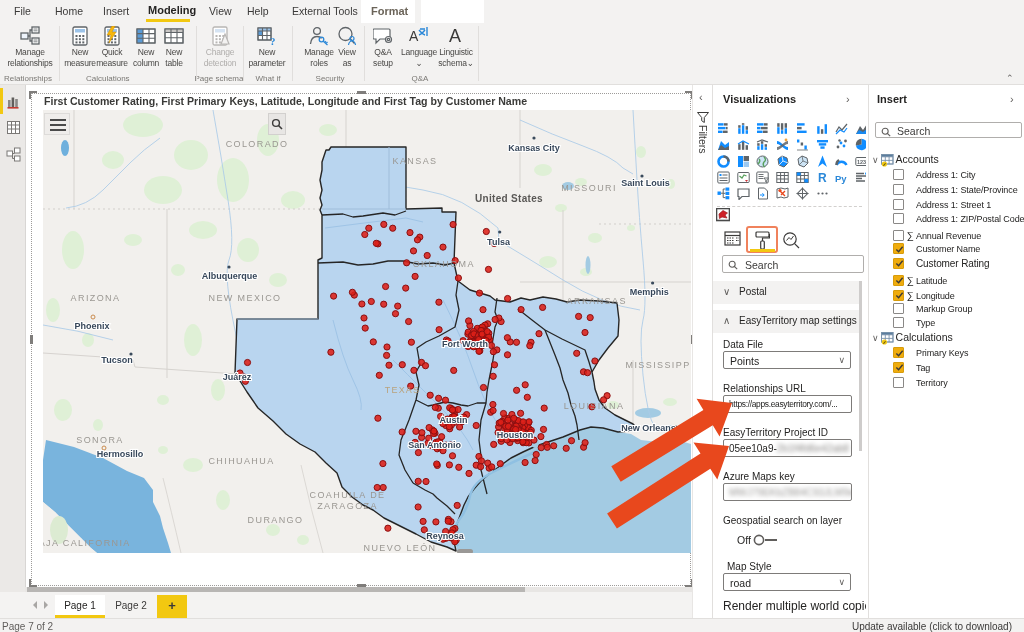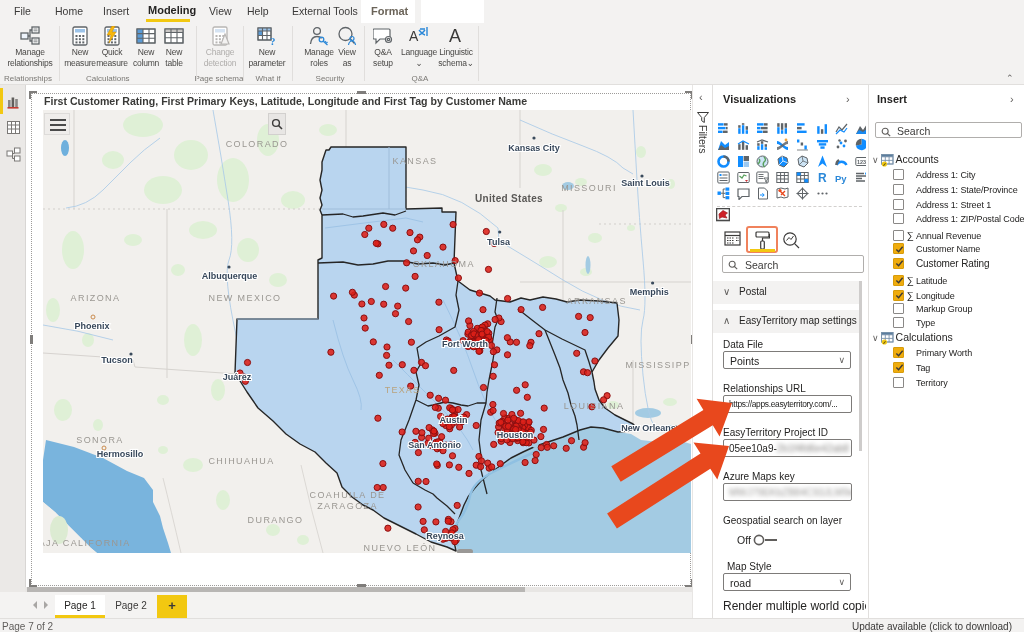--- a/index.html
+++ b/index.html
@@ -1091,21 +1091,21 @@
             <rect x="0.5" y="0.5" width="11.5" height="9.5"></rect>
             <rect x="0.5" y="0.5" width="11.5" height="2.3" fill="#5b7e9e" stroke="none"></rect>
             <path d="M0.5,2.8 h11.5 M0.5,6.4 h11.5 M4.3,2.8 v7.2 M8.1,2.8 v7.2" fill="none"></path>
             <rect x="0.5" y="0.5" width="11.5" height="9.5" fill="none"></rect>
           </g>
           <circle cx="3.4" cy="10" r="2.6" fill="#f2c811"></circle>
           <path d="M2.3,11 l1.9,-2.1 0.8,0.7 -1.9,2.1 -1.1,0.3 Z" fill="#6b5d11"></path>
         </svg></span><span style="font-size:10.5px;color:#252423;vertical-align:2px;margin-left:2px">Calculations</span></div>
     <div class="abs" style="left:24px;top:259.05px;width:133px;height:15px;white-space:nowrap"><span style="display:inline-block;width:11px;height:11px;background:#efac0e;border:1px solid #d89c0a;border-radius:1px;position:relative"><svg width="9" height="9" viewBox="0 0 10 10" style="position:absolute;left:0.5px;top:0.5px">
           <path d="M1.5,5 L4,7.5 L8.5,2" stroke="#3b3a39" stroke-width="1.6" fill="none"></path>
-        </svg></span><span style="display:inline-block;width:12px;text-align:center;vertical-align:2px"></span><span style="font-size:9px;color:#252423;vertical-align:2px;letter-spacing:-0.1px">Primary Worth</span></div>
+        </svg></span><span style="display:inline-block;width:12px;text-align:center;vertical-align:2px"></span><span style="font-size:9px;color:#252423;vertical-align:2px;letter-spacing:-0.1px">Primary Keys</span></div>
     <div class="abs" style="left:24px;top:273.9px;width:133px;height:15px;white-space:nowrap"><span style="display:inline-block;width:11px;height:11px;background:#efac0e;border:1px solid #d89c0a;border-radius:1px;position:relative"><svg width="9" height="9" viewBox="0 0 10 10" style="position:absolute;left:0.5px;top:0.5px">
           <path d="M1.5,5 L4,7.5 L8.5,2" stroke="#3b3a39" stroke-width="1.6" fill="none"></path>
         </svg></span><span style="display:inline-block;width:12px;text-align:center;vertical-align:2px"></span><span style="font-size:9px;color:#252423;vertical-align:2px;letter-spacing:-0.1px">Tag</span></div>
     <div class="abs" style="left:24px;top:288.75px;width:133px;height:15px;white-space:nowrap"><span style="display:inline-block;width:11px;height:11px;background:#fff;border:1px solid #8a8886;border-radius:1px"></span><span style="display:inline-block;width:12px;text-align:center;vertical-align:2px"></span><span style="font-size:9px;color:#252423;vertical-align:2px;letter-spacing:-0.1px">Territory</span></div>
   </div>
 <div class="abs" style="left:0;top:592px;width:692px;height:26px;background:#f4f3f2">
     <div class="abs" style="left:29px;top:9px;width:0;height:0;border:4px solid transparent;border-right-color:#a8a6a4"></div>
     <div class="abs" style="left:44px;top:9px;width:0;height:0;border:4px solid transparent;border-left-color:#a8a6a4"></div>
     <div class="abs" style="left:55px;top:3px;width:50px;height:23px;background:#fff;text-align:center;font-size:10px;color:#252423;line-height:21px">Page 1</div>
     <div class="abs" style="left:55px;top:23px;width:50px;height:3px;background:#f2c811"></div>

